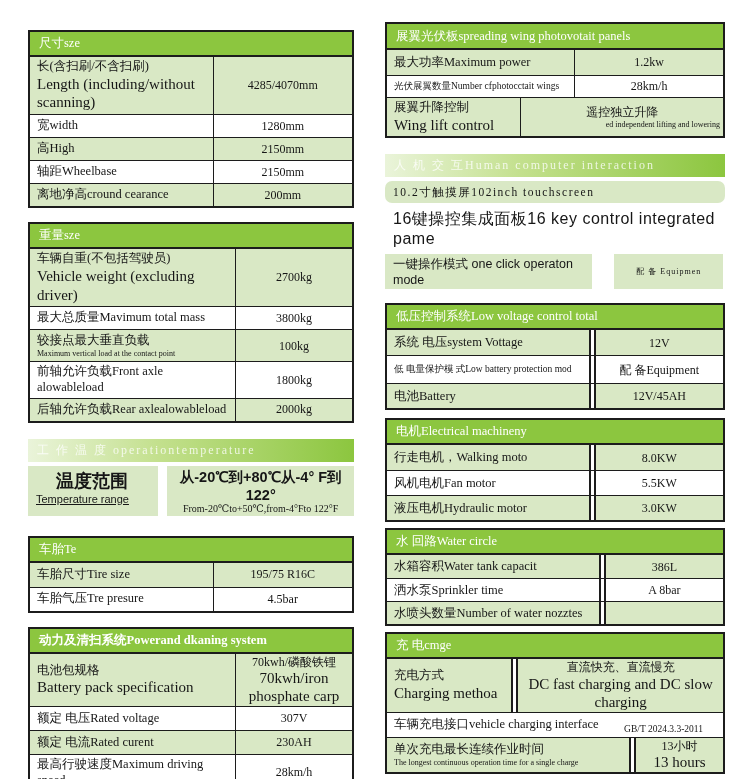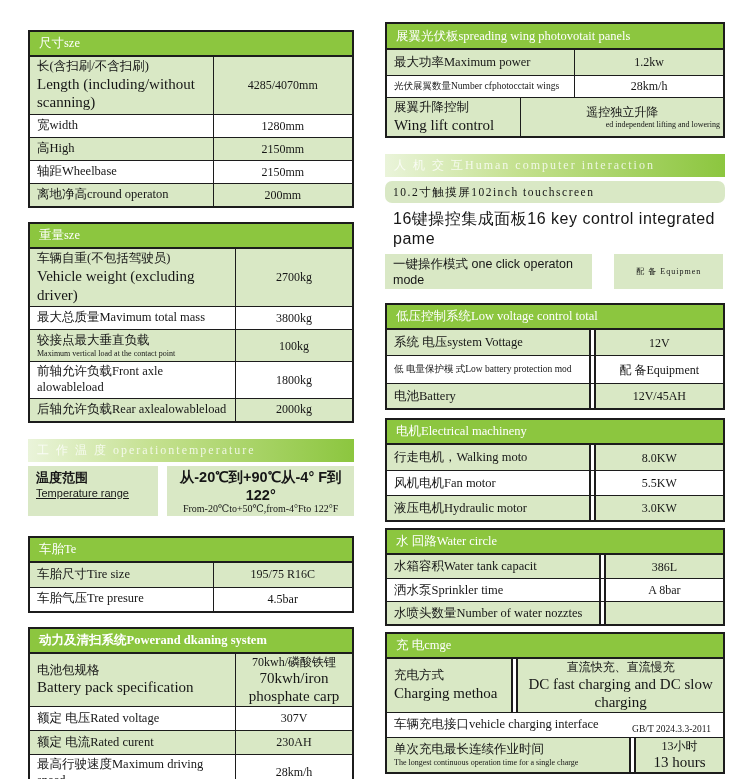--- a/index.html
+++ b/index.html
@@ -59,37 +59,37 @@
   
   .freeblock { border: none; }
   .hd.grad {
     border: none;
     background: linear-gradient(90deg, #eaf4da 0%, #c3e08d 40%, #8CC63F 100%);
     color: rgba(255,255,255,0.78);
     min-height: 18px; font-size: 12px; letter-spacing: 2px;
   }
   .temp-row { display: flex; margin-top: 4px; gap: 9px; }
   .temp-lbl { width: 40%; padding: 3px 8px; }
-  .temp-lbl .t1 { font-size: 13px; font-weight: bold; font-family: Liberation Serif, serif; }
+  .temp-lbl .t1 { font-size: 18px; font-weight: bold; font-family: Liberation Serif, serif; margin-left: 20px; }
   .temp-lbl .t2 { font-size: 11px; text-decoration: underline; font-family: "Liberation Sans", sans-serif; }
   .temp-val { flex: 1; padding: 2px 6px; text-align: center; }
   .temp-val .tv1 { font-size: 14.5px; font-weight: bold; font-family: "Liberation Sans", sans-serif; }
   .temp-val .tv2 { font-size: 10px; }
 
   .band { min-height: 22px; display: flex; align-items: center; padding: 2px 8px;
           font-size: 11.5px; margin-top: 4px; letter-spacing: 1.5px; border-radius: 7px; }
   .band.plain { letter-spacing: 0.5px; font-size: 16px; font-family: "Liberation Sans", sans-serif; }
   .band3 { display: flex; margin-top: 4px; align-items: stretch; }
   .band3 .main { flex: none; width: 61%; min-height: 26px; display: flex; align-items: center;
                  padding: 2px 8px; font-size: 12.5px; font-family: "Liberation Sans", sans-serif; }
   .equip-box { margin-left: 22px; width: 32%; min-height: 26px; display: flex;
                align-items: center; justify-content: center; font-size: 8px; letter-spacing: 1px; }
 
   .lbl-full { flex: 1; display: flex; align-items: center; justify-content: space-between;
-              padding: 3px 12px 3px 7px; font-size: 12.5px; }
+              padding: 3px 20px 3px 7px; font-size: 12.5px; }
   .gbt { font-size: 9.5px; align-self: flex-end; white-space: nowrap; }
 </style>
 </head>
 <body>
 
 <div class="col-left">
 
   <section class="spec sep ml1">
     <div class="hd h24">尺寸sze</div>
     <div class="row bg-g h36">
@@ -105,21 +105,21 @@
     </div>
     <div class="row bg-g h23">
       <div class="lbl lw57">高High</div>
       <div class="val">2150mm</div>
     </div>
     <div class="row h23">
       <div class="lbl lw57">轴距Wheelbase</div>
       <div class="val">2150mm</div>
     </div>
     <div class="row bg-g h23">
-      <div class="lbl lw57">离地净高cround  operaton</div>
+      <div class="lbl lw57">离地净高cround  cearance</div>
       <div class="val">200mm</div>
     </div>
   </section>
 
   <section class="spec sep ml2">
     <div class="hd h22">重量sze</div>
     <div class="row bg-g h34">
       <div class="lbl lw64">
         <div>车辆自重(不包括驾驶员)</div>
         <div class="sub">Vehicle weight  (excluding driver)</div>
@@ -148,21 +148,21 @@
   </section>
 
   <section class="freeblock ml3">
     <div class="hd grad">工 作 温 度  operationtemperature</div>
     <div class="temp-row">
       <div class="temp-lbl bg-g">
         <div class="t1">温度范围</div>
         <div class="t2">Temperature range</div>
       </div>
       <div class="temp-val bg-g">
-        <div class="tv1">从-20℃到+90℃从-4° F到122°</div>
+        <div class="tv1">从-20℃到+80℃从-4° F到122°</div>
         <div class="tv2">From-20℃to+50℃,from-4°Fto        122°F</div>
       </div>
     </div>
   </section>
 
   <section class="spec sep ml4">
     <div class="hd h22">车胎Te</div>
     <div class="row bg-g h24">
       <div class="lbl lw57">车胎尺寸Tire size</div>
       <div class="val">195/75  R16C</div>

